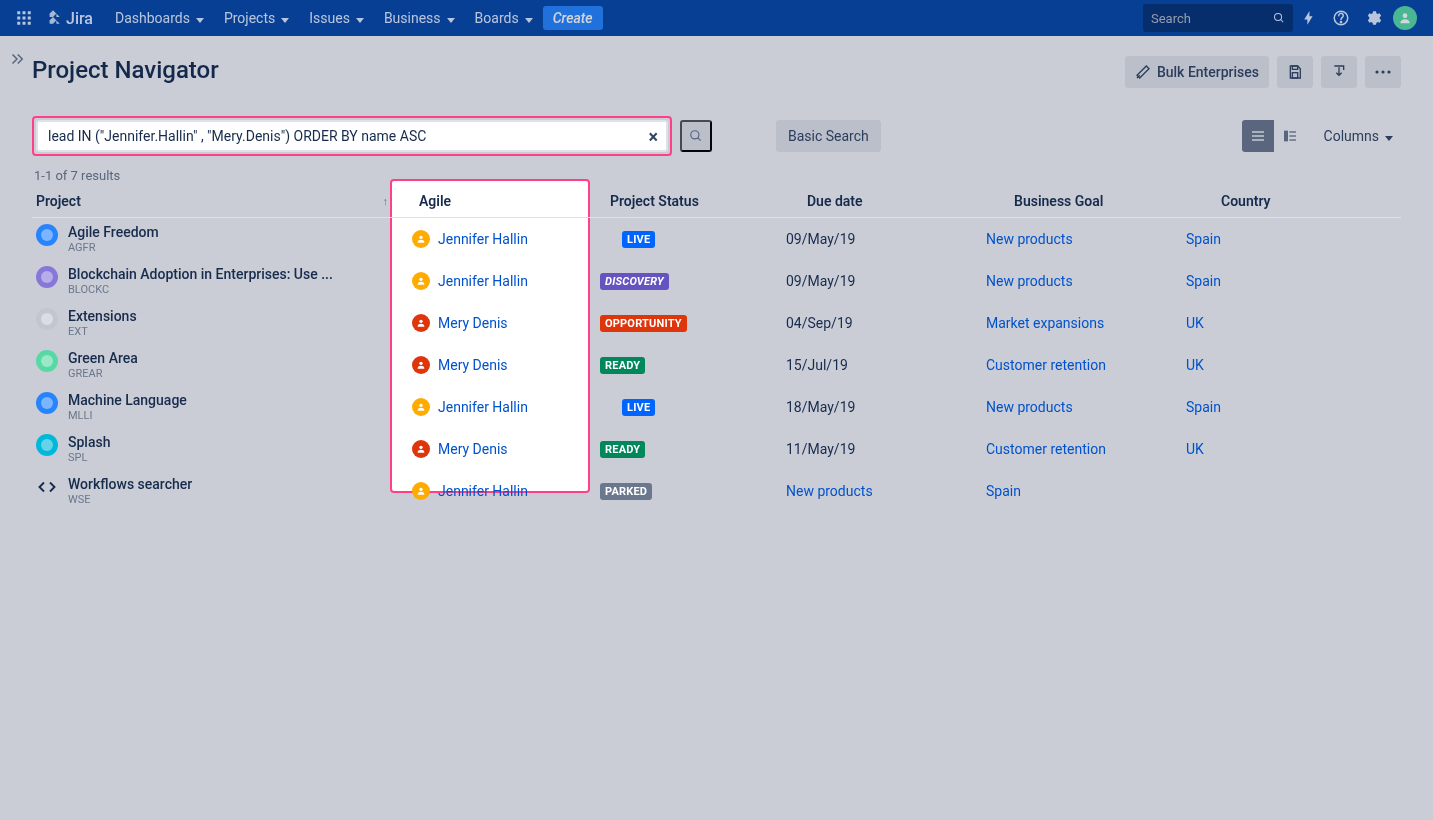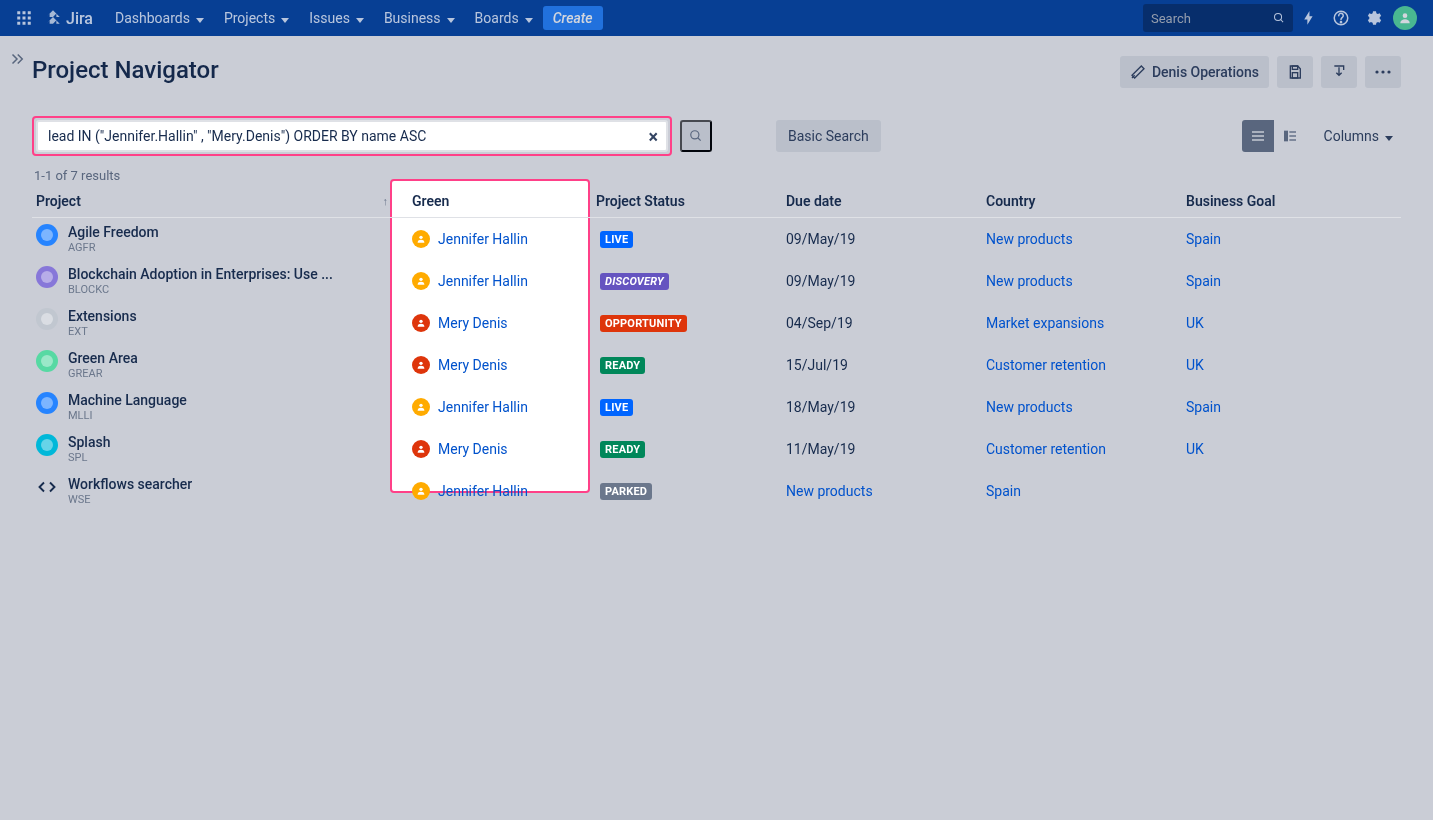--- a/index.html
+++ b/index.html
@@ -40,34 +40,34 @@
 .basic-search { background:rgba(9,30,66,0.08); border:none; border-radius:3px; height:32px; padding:0 12px; color:#344563; cursor:pointer; font-size:14px; margin-left:56px;}
 .search-row-right { margin-left:auto; display:flex; align-items:center; gap:10px;justify-content:flex-end;}
 .view-toggle { display:flex; border-radius:3px; overflow:hidden; }
 .view-toggle .vt-btn { width:32px; height:32px; display:flex; align-items:center; justify-content:center; cursor:pointer; color:#6b778c;}
 .view-toggle .vt-btn.active { background:#6b778c; color:#fff; }
 .columns-dd { display:flex; align-items:center; gap:4px; color:#344563; cursor:pointer; font-size:14px; padding:0 8px; height:32px;}
 
 
 .results-meta { font-size:13px; color:#6b778c; margin:12px 0 2px 2px; }
 .table { width:100%; }
-.thead { display:grid; grid-template-columns: 360px 200px 190px 200px 200px 150px; border-bottom:1px solid #dfe1e6; }
+.thead { display:grid; grid-template-columns: 360px 200px 190px 200px 200px 150px; border-bottom:1px solid #dfe1e6;gap:7px; }
 .th { padding:8px 4px; font-size:14px; font-weight:600; color:#172b4d; display:flex; align-items:center; gap:6px; cursor:pointer;}
 .th .sort-ic { color:#6b778c; font-size:11px; }
 .tbody .tr { display:grid; grid-template-columns: 360px 200px 190px 200px 200px 150px; align-items:center; min-height:38px; }
 .td { padding:6px 4px; font-size:14px; color:#172b4d; }
 .proj-cell { display:flex; align-items:flex-start; gap:10px; }
 .proj-icon { width:22px; height:22px; border-radius:3px; flex-shrink:0; display:flex; align-items:center; justify-content:center; font-size:12px; color:#fff;}
 .proj-name { font-weight:500; color:#172b4d; cursor:pointer; white-space:nowrap; overflow:hidden; text-overflow:ellipsis; }
 .proj-key { font-size:11px; color:#6b778c; margin-top:1px;}
 .lead-cell { display:flex; align-items:center; gap:8px; }
 .lead-avatar { width:18px; height:18px; border-radius:50%; flex-shrink:0; }
 .lead-name { color:#0052cc; cursor:pointer; }
 .status-badge { display:inline-block; font-size:11px; font-weight:700; padding:2px 5px; border-radius:3px; text-transform:uppercase; letter-spacing:0.2px;}
-.badge-live { background:#0065ff; color:#fff; }
+.badge-live { background:#0065ff; color:#fff;margin-left:22px; }
 .badge-discovery { background:#6554c0; color:#fff;font-style:italic; }
 .badge-opportunity { background:#de350b; color:#fff; }
 .badge-ready { background:#00875a; color:#fff; }
 .badge-parked { background:#6b778c; color:#fff; }
 .link { color:#0052cc; cursor:pointer; }
 
 
 .dim-overlay { position:fixed; inset:0; background:rgba(9,30,66,0.18); pointer-events:none; z-index:5;}
 .lead-col-bg { position:absolute; background:#fff; z-index:6; border:2px solid #ff4088; border-radius:4px;}
 .pql-spot { position:absolute; z-index:6; }
@@ -166,21 +166,21 @@
 
 <div class="main">
   <div class="header-row">
     <h1 class="page-title">Project Navigator</h1>
     <div class="header-actions">
       <button class="action-btn bulk">
         <svg width="16" height="16" viewBox="0 0 24 24" fill="none" stroke="#344563" stroke-width="2">
             <path d="M3 17l4 4L21 7l-4-4L3 17z"></path>
             <path d="M3 21l4-4"></path>
           </svg>
-        <span>Denis Operations</span>
+        <span>Bulk Enterprises</span>
       </button>
       <button class="action-btn icon-only">
           <svg width="16" height="16" viewBox="0 0 24 24" fill="none" stroke="#344563" stroke-width="2">
             <path d="M5 3h11l4 4v14H5z"></path>
             <rect x="8" y="3" width="8" height="5"></rect>
             <rect x="8" y="13" width="8" height="8"></rect>
           </svg>
         </button>
       <button class="action-btn icon-only">
           <svg width="16" height="16" viewBox="0 0 24 24" fill="none" stroke="#344563" stroke-width="2">
@@ -243,33 +243,33 @@
   <div class="table" style="position:relative;">
 
     <div class="lead-col-bg" style="left:358px; top:-6px; width:200px; height:314px;"></div>
 
     <div class="thead" style="position:relative; z-index:7;">
       <div class="th">
           <span>Project</span>
           <span class="sort-ic" style="margin-left:auto;">↑</span>
         </div>
       <div class="th" style="padding-left:20px;">
-          <span>Green</span>
+          <span>Agile</span>
         </div>
       <div class="th">
           <span>Project Status</span>
         </div>
       <div class="th">
           <span>Due date</span>
         </div>
       <div class="th">
+          <span>Business Goal</span>
+        </div>
+      <div class="th">
           <span>Country</span>
-        </div>
-      <div class="th">
-          <span>Business Goal</span>
         </div>
     </div>
     <div class="tbody" id="tbody" style="position:relative; z-index:7;">
         <div class="tr">
           <div class="td proj-cell">
             <div class="proj-icon">
               <svg width="22" height="22">
                 <circle cx="11" cy="11" r="11" fill="#2684ff"></circle>
                 <circle cx="11" cy="11" r="6" fill="rgba(255,255,255,0.4)"></circle>
               </svg>

